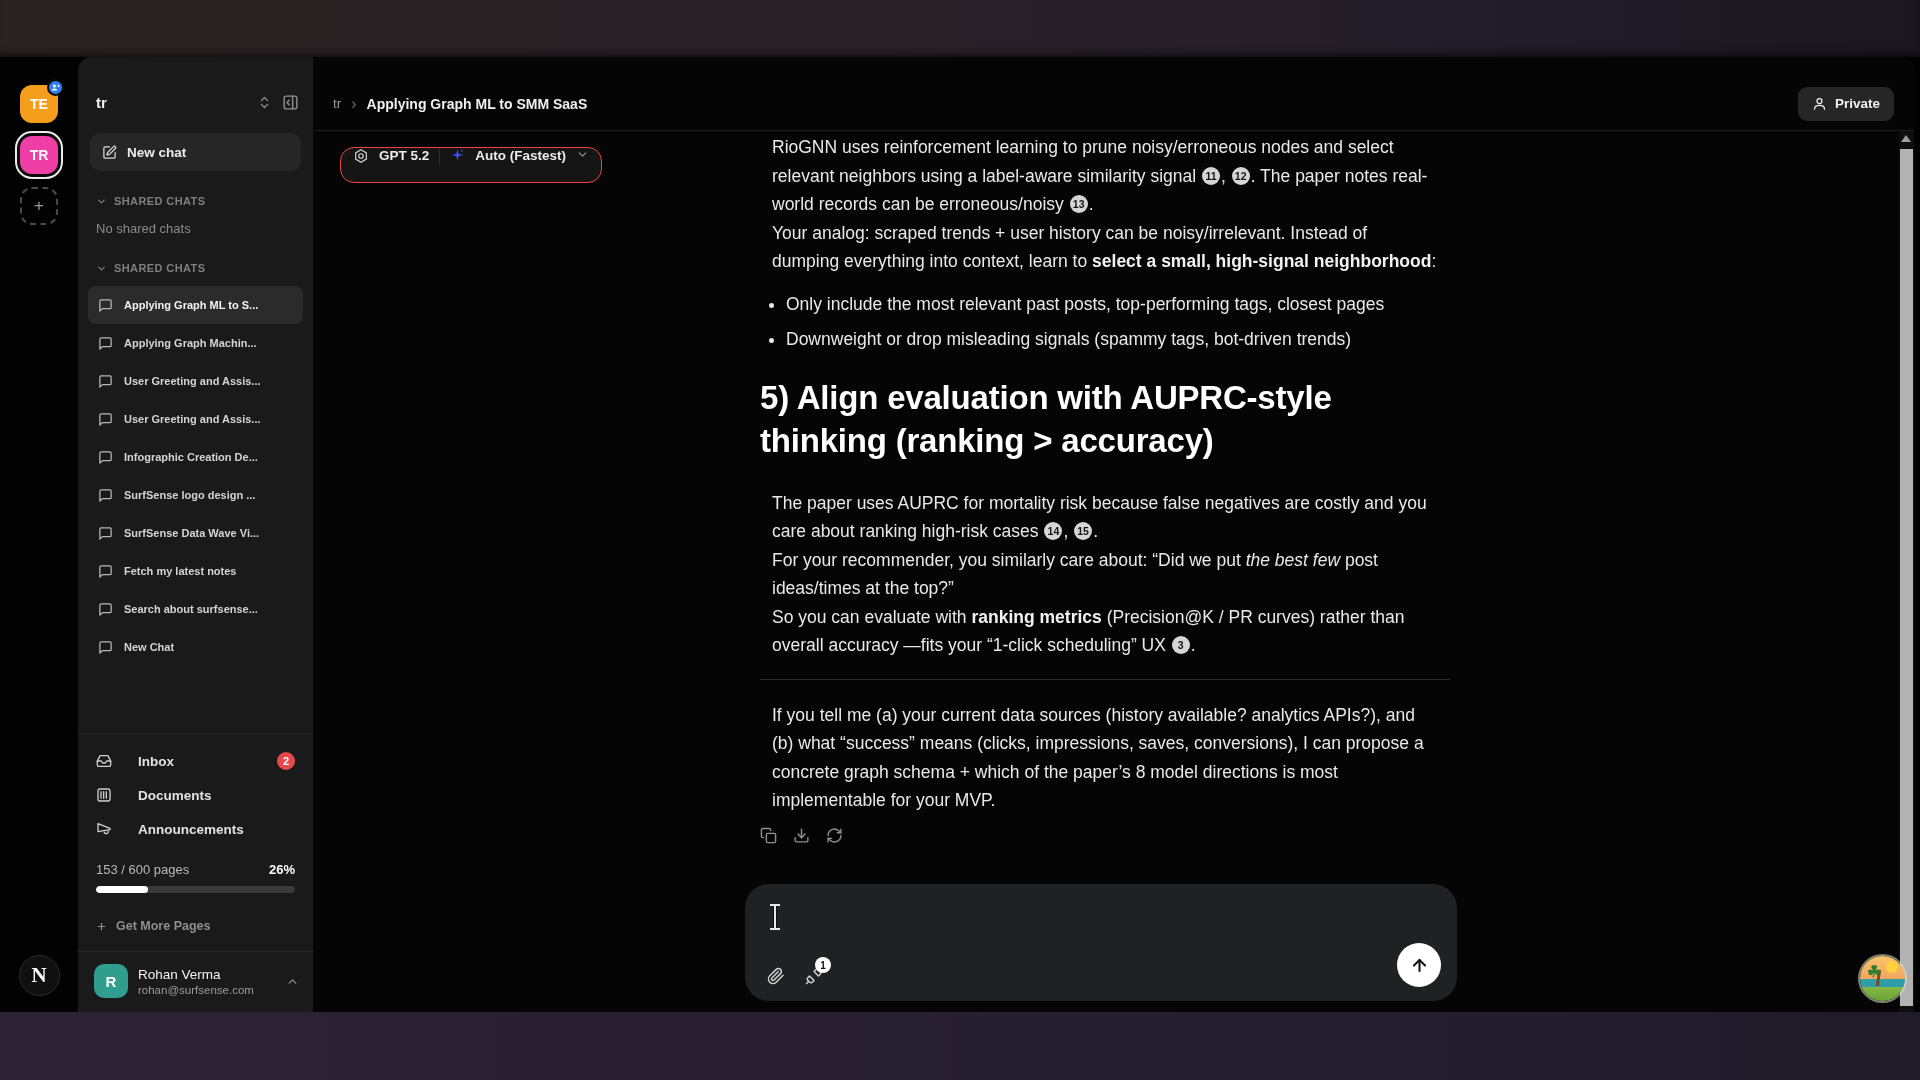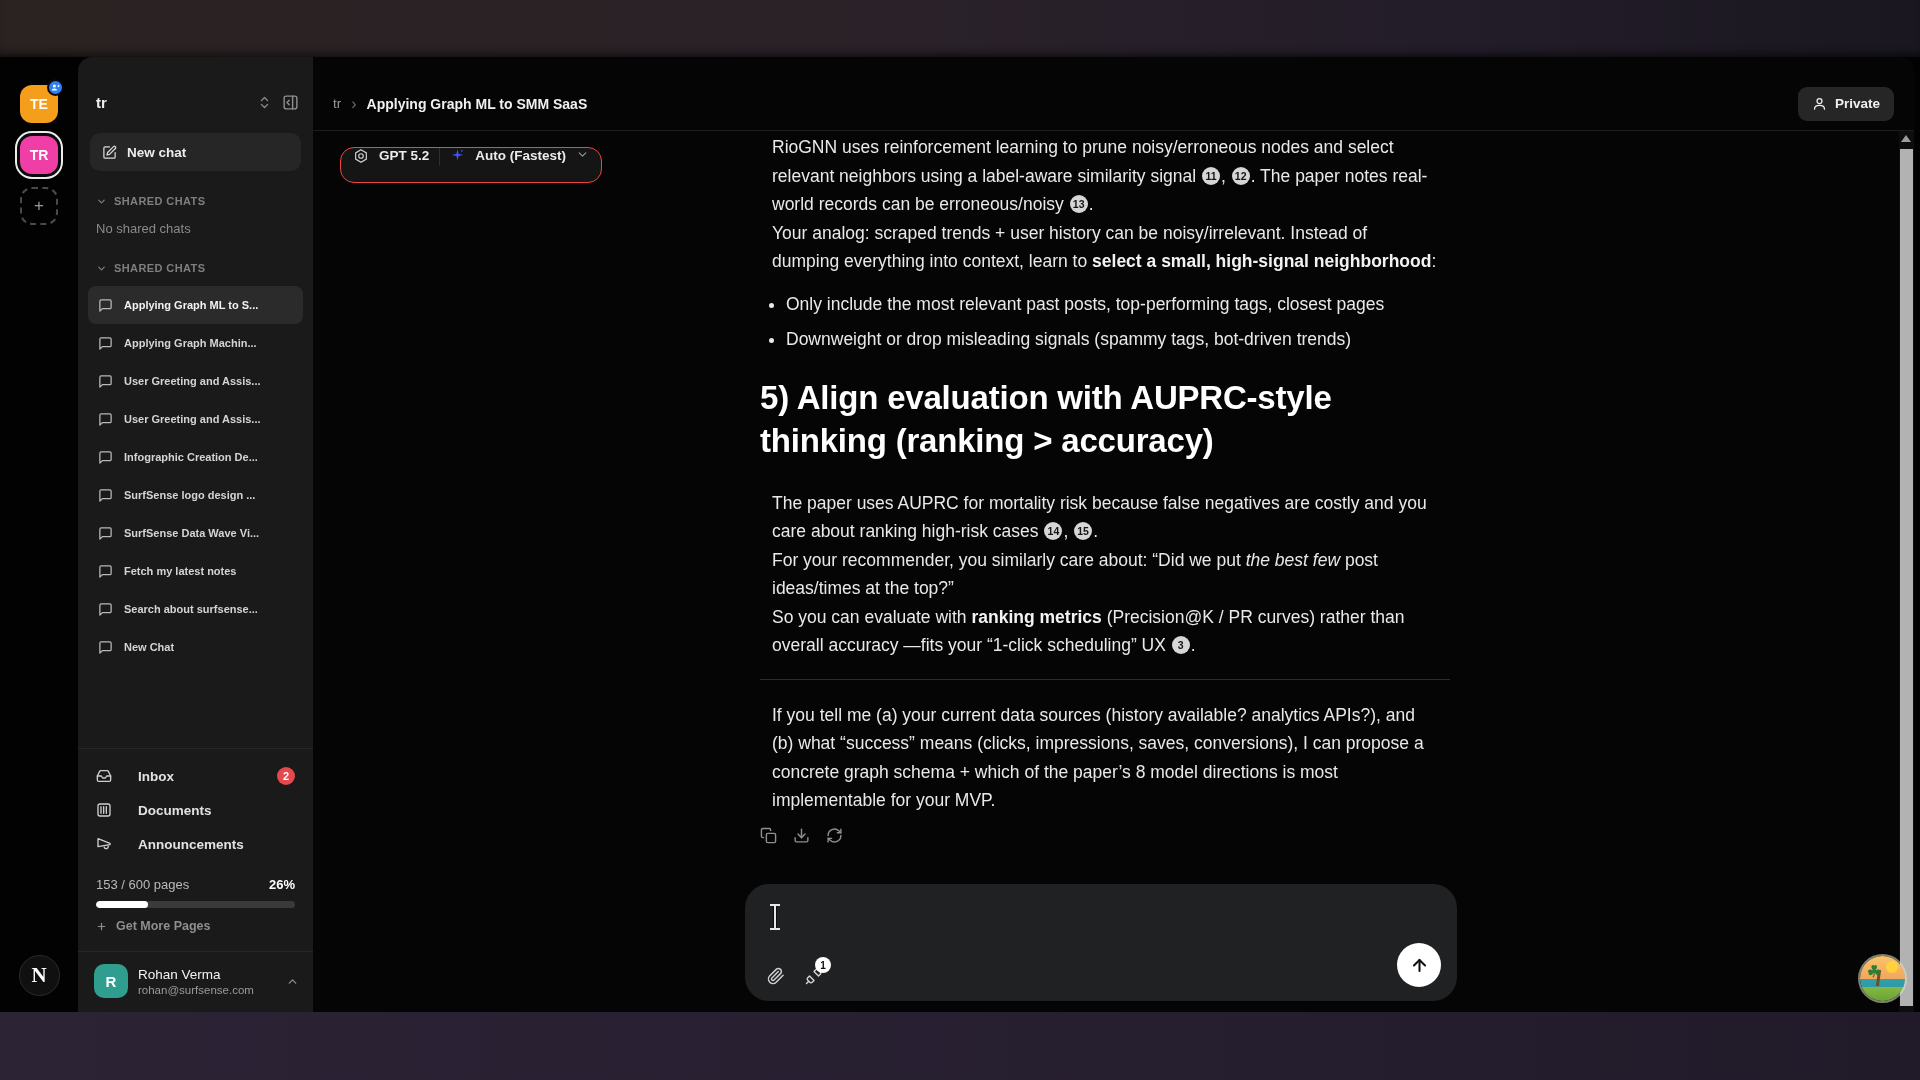--- a/index.html
+++ b/index.html
@@ -54,21 +54,21 @@
   .nav-item{height:34px;display:flex;align-items:center;gap:26px;padding:0 18px;color:#e2e2e2;
     font-size:13.5px;font-weight:600;cursor:pointer}
   .nav-item .ni-icon{color:#cfcfcf;display:flex}
   .nav-badge{margin-left:auto;background:#e5484d;color:#fff;min-width:18px;height:18px;border-radius:50%;
     font-size:11px;font-weight:700;display:flex;align-items:center;justify-content:center}
   .usage{padding:12px 18px 10px}
   .usage-row{display:flex;justify-content:space-between;font-size:13px;color:#b9b9b9}
   .usage-pct{color:#fff;font-weight:700}
   .usage-bar{margin-top:9px;height:7px;border-radius:4px;background:#3a3a3a;overflow:hidden}
   .usage-fill{height:100%;background:#fff;border-radius:4px}
-  .usage-cta{margin-top:11px;display:flex;gap:9px;color:#8f8f8f;font-size:12.5px;font-weight:600;align-items:center;cursor:pointer}
+  .usage-cta{margin-top:26px;display:flex;gap:9px;color:#8f8f8f;font-size:12.5px;font-weight:600;align-items:center;cursor:pointer}
   .user-row{border-top:1px solid #272727;margin-top:8px;padding:12px 14px 14px 16px;display:flex;align-items:center;gap:10px;cursor:pointer}
   .user-avatar{width:34px;height:34px;border-radius:10px;background:#2f9e8f;color:#fff;font-weight:700;font-size:15px;
     display:flex;align-items:center;justify-content:center;flex-shrink:0}
   .user-meta{flex:1;min-width:0}
   .user-name{font-size:13.5px;font-weight:400;color:#f2f2f2}
   .user-email{font-size:11.5px;color:#9a9a9a;margin-top:2px}
 
   
   .main{flex:1;position:relative;display:flex;flex-direction:column;background:#050505;min-width:0}
   .main-header{height:74px;display:flex;align-items:center;padding:20px 20px 0;border-bottom:1px solid #1d1d1d;flex-shrink:0}

